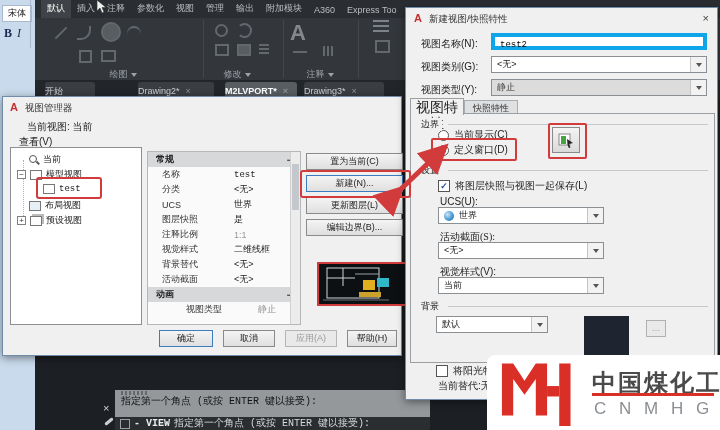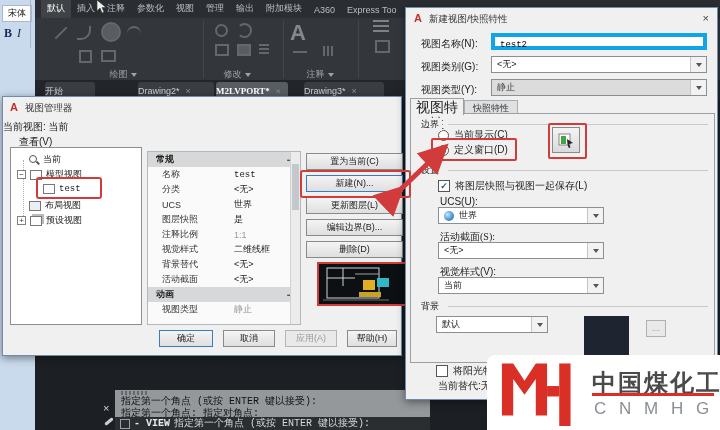--- a/index.html
+++ b/index.html
@@ -107,21 +107,21 @@
     </div>
 
     <div class="abs ftbar">
       <div class="ftab" style="left:10px;width:50px;">
           <span>开始</span>
         </div>
       <div class="ftab" style="left:103px;width:76px;">
           <span>Drawing2*</span>
           <span class="ftx">×</span>
         </div>
-      <div class="ftab active" style="left:181px;width:72px;font-family:Liberation Serif, serif;">
+      <div class="ftab active" style="left:190px;width:72px;">
           <span>M2LVPORT*</span>
           <span class="ftx">×</span>
         </div>
       <div class="ftab" style="left:269px;width:80px;">
           <span>Drawing3*</span>
           <span class="ftx">×</span>
         </div>
     </div>
 
     <div class="abs" style="left:0;top:100px;width:685px;height:330px;background:#1c2024;"></div>
@@ -131,35 +131,34 @@
       <div class="abs" style="left:13px;top:2px;width:2px;height:28px;background:#5d646b;"></div>
     </div>
   </div>
 
   <div class="abs" style="left:103px;top:387px;width:327px;height:43px;z-index:3;">
     <div class="abs" style="left:0;top:15px;color:#cfd3d7;font-size:11px;">×</div>
     <div class="abs" style="left:1px;top:33px;width:10px;height:3px;background:#c9ced2;border-radius:2px;transform:rotate(-40deg);"></div>
     <div class="abs" style="left:12px;top:3px;width:315px;height:27px;background:rgba(154,157,160,.96);padding:2px 6px;box-sizing:border-box;">
       <div class="abs" style="left:6px;top:1px;width:26px;height:4px;background:repeating-linear-gradient(90deg,#66696c 0 2px,transparent 2px 4px);"></div>
       <div class="t9 mono" style="margin-top:4px;color:#101214;">指定第一个角点 (或按 ENTER 键以接受):</div>
-      <div class="t9 mono" style="color:#101214;">指定第一个角点: 指定对角点:</div>
     </div>
     <div class="abs" style="left:12px;top:30px;width:315px;height:13px;background:#2b2e31;display:flex;align-items:center;gap:4px;padding-left:5px;box-sizing:border-box;">
       <span style="width:8px;height:8px;border:1px solid #9aa0a5;display:inline-block;"></span>
       <span class="t9 mono" style="color:#e8eaec;font-weight:bold;">- VIEW</span>
       <span class="t9 mono" style="color:#d6d9dc;">指定第一个角点 (或按 ENTER 键以接受):</span>
     </div>
   </div>
 
   <div class="abs dlg" style="left:2px;top:96px;width:400px;height:260px;z-index:5;">
     <div class="abs" style="left:0;top:0;width:398px;height:20px;display:flex;align-items:center;gap:7px;padding-left:7px;">
       <span class="alogo">A</span>
       <span class="t95">视图管理器</span>
     </div>
-    <div class="abs t9" style="left:0;top:24px;">当前视图: 当前</div>
+    <div class="abs t9" style="left:24px;top:24px;">当前视图: 当前</div>
     <div class="abs t9" style="left:16px;top:39px;">查看(V)</div>
 
     <div class="abs" style="left:7px;top:50px;width:132px;height:178px;background:#fff;border:1px solid #8a8f94;box-sizing:border-box;">
       <div class="abs" style="left:12px;top:12px;width:1px;height:60px;border-left:1px dotted #b0b0b0;"></div>
       <div class="treerow" style="left:18px;top:5px;">
         <span style="position:relative;width:10px;height:10px;display:inline-block;">
             <span style="position:absolute;left:0;top:0;width:6px;height:6px;border:1.5px solid #555;border-radius:50%;"></span>
             <span style="position:absolute;left:7px;top:7px;width:4px;height:1.5px;background:#555;transform:rotate(45deg);"></span>
           </span>
         <span>当前</span>
@@ -218,34 +217,33 @@
           <span class="pval">&lt;无&gt;</span>
         </div>
       <div class="prow">
           <span class="plab">活动截面</span>
           <span class="pval">&lt;无&gt;</span>
         </div>
       <div class="prophead">
           <span>动画</span>
           <span>−</span>
         </div>
-      <div class="prow" style="color:#8c8c8c;">
+      <div class="prow" style="color:#8c8c8c;justify-content:center;">
           <span class="plab">视图类型</span>
           <span class="pval" style="color:#8c8c8c;">静止</span>
         </div>
       <div class="abs" style="right:0;top:0;width:9px;height:172px;background:#ececec;border-left:1px solid #d0d0d0;">
         <div class="abs" style="left:1px;top:12px;width:7px;height:46px;background:#c4c8cc;"></div>
       </div>
     </div>
 
     <div class="vbtn" style="left:303px;top:56px;">置为当前(C)</div>
     <div class="vbtn def" style="left:303px;top:78px;">新建(N)...</div>
     <div class="vbtn" style="left:303px;top:100px;">更新图层(L)</div>
     <div class="vbtn" style="left:303px;top:122px;">编辑边界(B)...</div>
-    <div class="vbtn" style="left:303px;top:144px;">删除(D)</div>
 
     <div class="abs" style="left:314px;top:165px;width:90px;height:44px;background:#0d1013;border:2px solid #d23b3b;box-sizing:border-box;">
       <svg width="86" height="40" viewBox="0 0 86 40">
         <rect x="8" y="4" width="52" height="30" fill="none" stroke="#cfd3d7" stroke-width="1"></rect>
         <line x1="8" y1="14" x2="36" y2="14" stroke="#cfd3d7" stroke-width="1"></line>
         <line x1="24" y1="4" x2="24" y2="22" stroke="#cfd3d7" stroke-width="1"></line>
         <line x1="36" y1="10" x2="60" y2="10" stroke="#9aa0a5" stroke-width="1"></line>
         <rect x="44" y="16" width="12" height="10" fill="#e0b020"></rect>
         <rect x="58" y="14" width="12" height="9" fill="#30b8c8"></rect>
         <rect x="40" y="28" width="22" height="5" fill="#caa22a"></rect>

